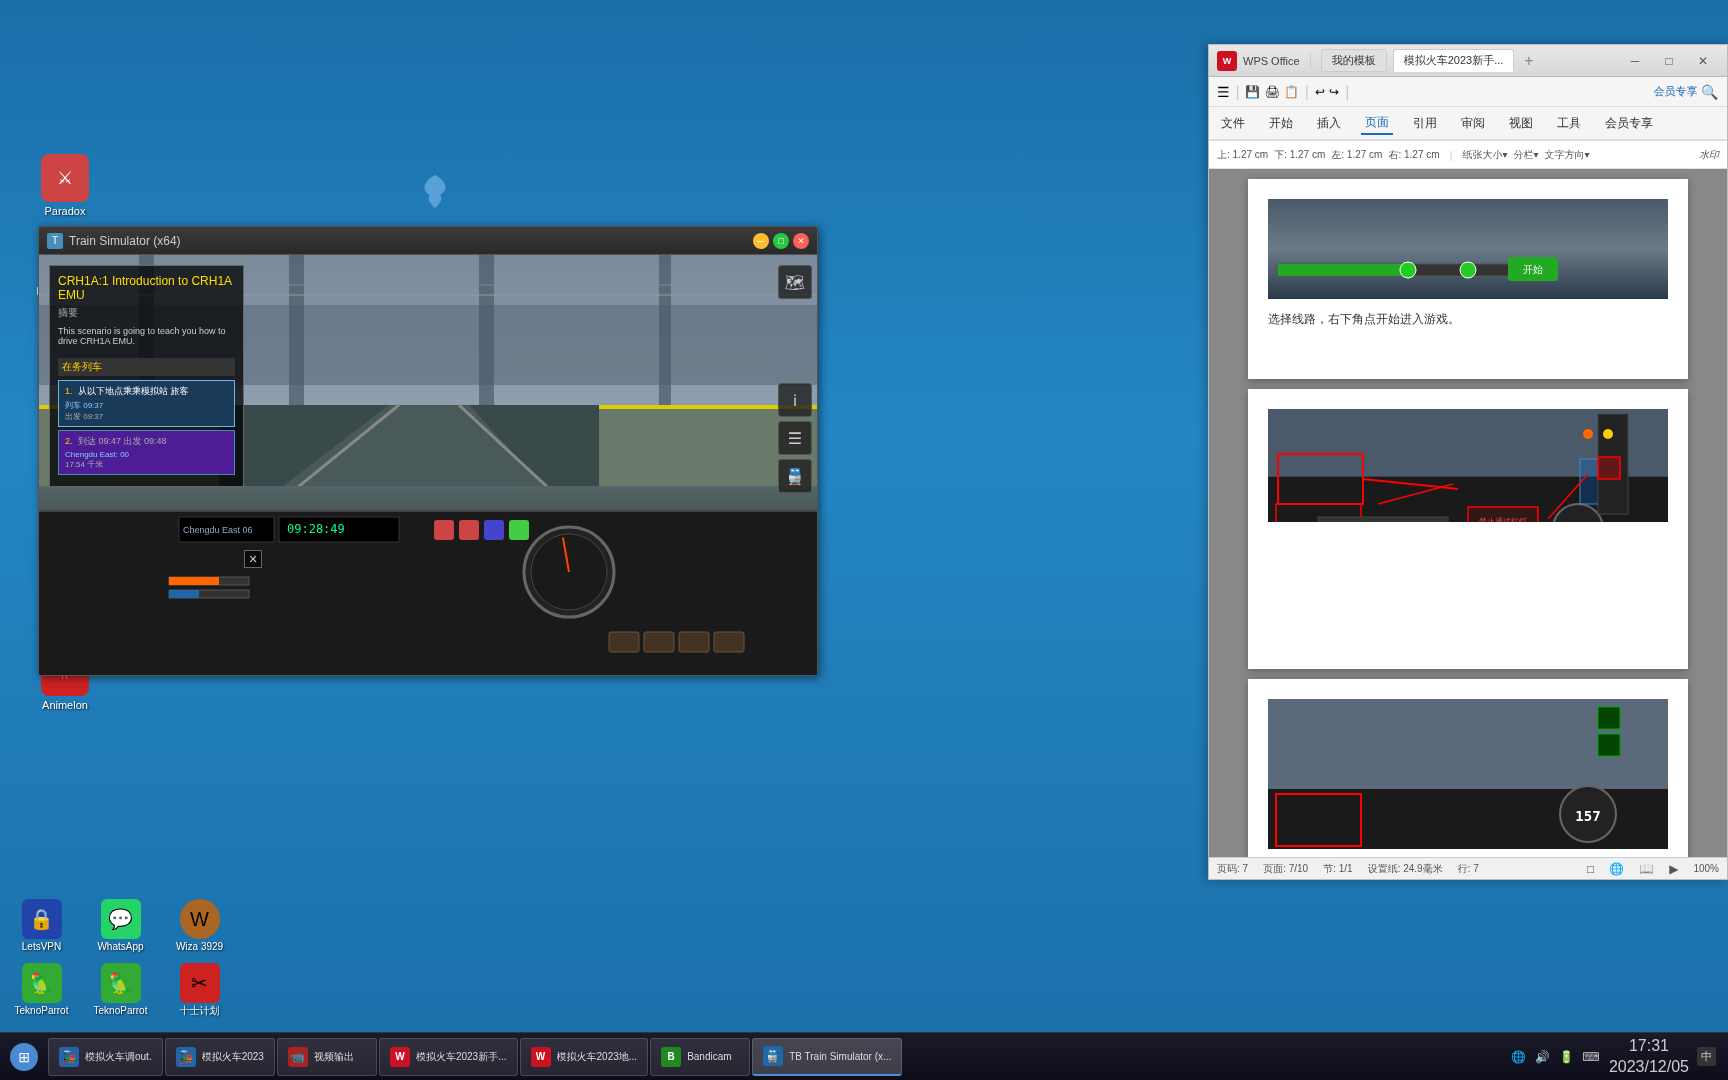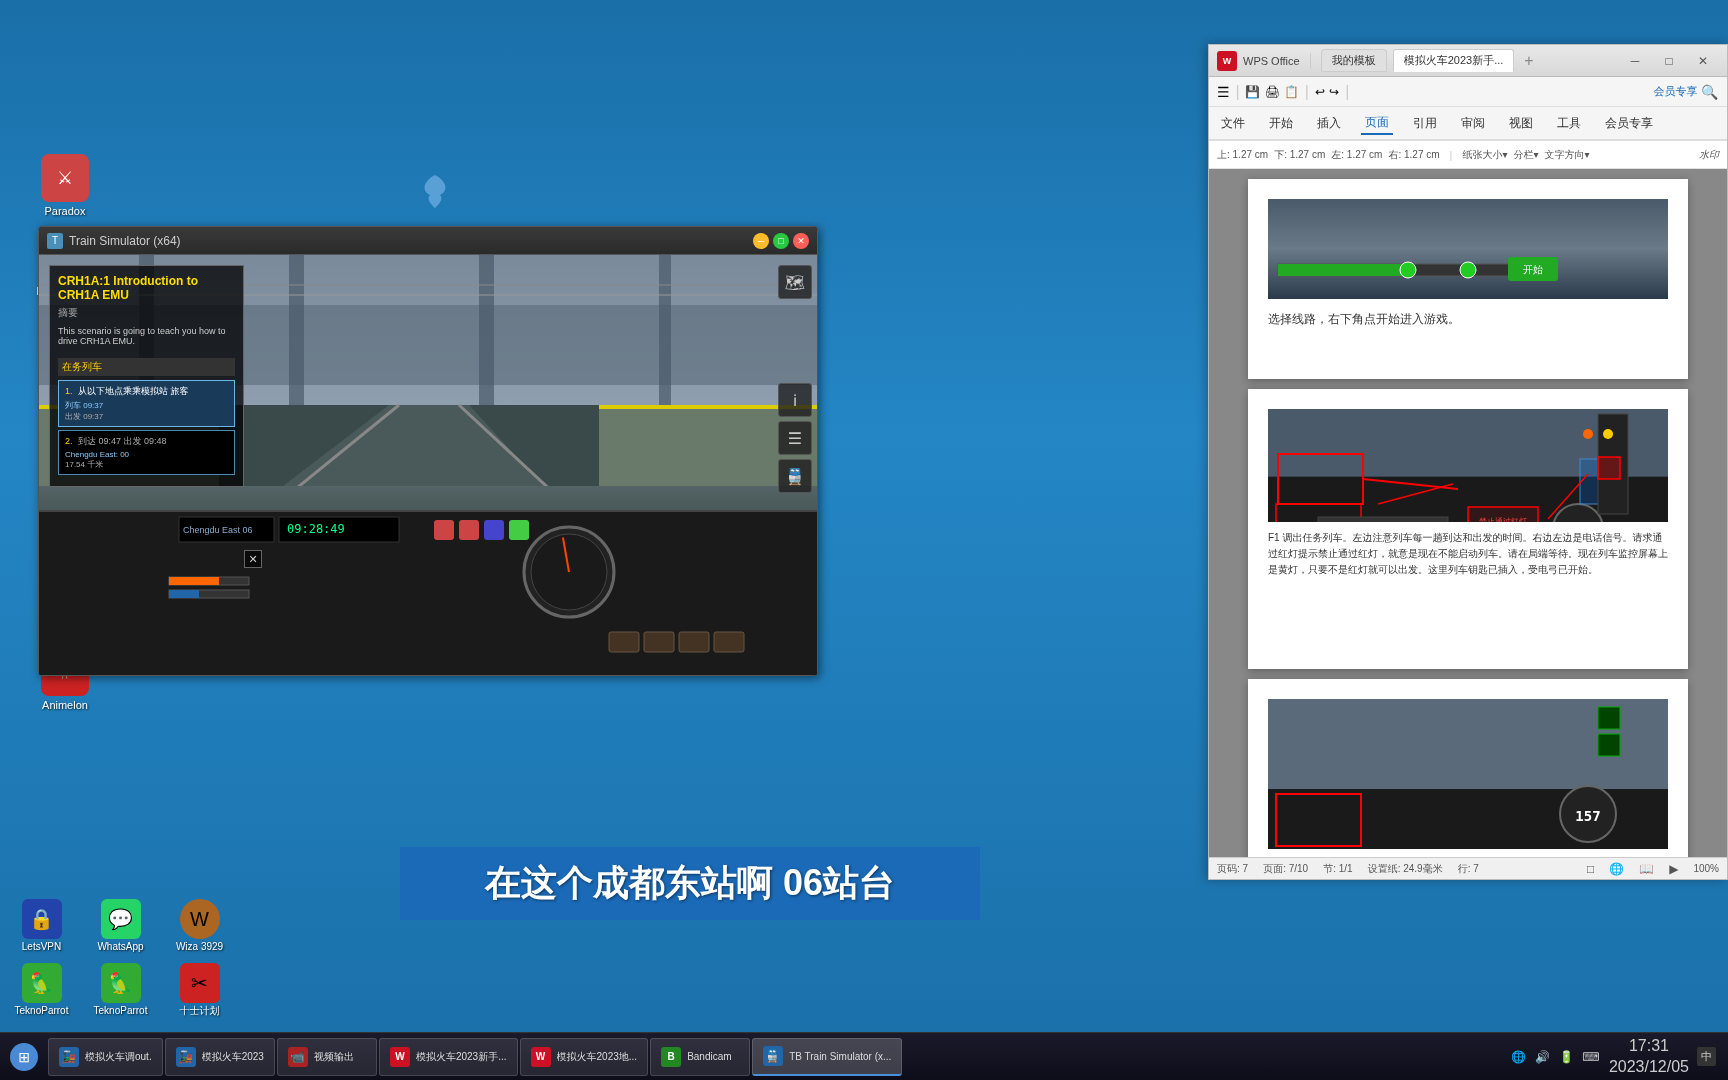--- a/index.html
+++ b/index.html
@@ -169,21 +169,21 @@
       width: 195px;
       background: rgba(0,0,0,0.75);
       border: 1px solid #666;
       padding: 8px;
       color: white;
       font-size: 11px;
     }
 
     .mission-title {
       font-size: 12px;
-      font-weight: bold;
+      font-weight: normal;
       color: #ffdd00;
       margin-bottom: 4px;
     }
 
     .mission-subtitle {
       font-size: 10px;
       color: #aaa;
       margin-bottom: 6px;
     }
 
@@ -195,21 +195,21 @@
 
     .task-header {
       background: #333;
       color: #ffcc00;
       font-size: 10px;
       padding: 2px 4px;
       margin-bottom: 4px;
     }
 
     .task-item {
-      background: #000000;
+      background: #4c1d95;
       border: 1px solid #4a8ab8;
       padding: 4px 6px;
       margin-bottom: 3px;
       font-size: 9px;
     }
 
     .task-item.active {
       background: #1a3a5a;
       border-color: #6ab4e8;
     }
@@ -965,21 +965,20 @@
 
               <circle cx="320" cy="25" r="5" fill="#ff6600"></circle>
               <circle cx="340" cy="25" r="5" fill="#ffcc00"></circle>
 
               <rect x="330" y="48" width="22" height="22" fill="rgba(255,0,0,0.3)" stroke="red" stroke-width="1.5"></rect>
 
               <line x1="280" y1="110" x2="320" y2="65" stroke="red" stroke-width="1.5"></line>
             </svg>
           </div>
         </div>
-        <div class="doc-text-body">F1 调出任务列车。左边注意列车每一趟到达和出发的时间。右边左边是电话信号。请求通过红灯提示禁止通过红灯，就意是现在不能启动列车。请在局端等待。现在列车监控屏幕上是黄灯，只要不是红灯就可以出发。这里列车钥匙已插入，受电弓已开始。</div>
       </div>
 
       <div class="doc-page" style="min-height:200px;">
         <div class="doc-image-2" style="height:150px;">
           <svg width="100%" height="100%">
             <rect width="100%" height="60%" fill="#5a6a7a"></rect>
             <rect y="60%" width="100%" height="40%" fill="#1a1a1a"></rect>
 
             <circle cx="320" cy="115" r="28" fill="#222" stroke="#666" stroke-width="2"></circle>
             <text x="320" y="122" fill="white" font-size="14" text-anchor="middle" font-family="monospace" font-weight="bold">157</text>
@@ -1001,23 +1000,20 @@
       <span>行: 7</span>
       <div style="flex:1;"></div>
       <span style="font-size:12px;cursor:pointer;">□</span>
       <span style="font-size:12px;cursor:pointer;">🌐</span>
       <span style="font-size:12px;cursor:pointer;">📖</span>
       <span style="font-size:12px;cursor:pointer;">▶</span>
       <span>100%</span>
     </div>
   </div>
 
-  <div class="subtitle-overlay">
-    <span>在这个成都东站啊 06站台</span>
-  </div>
 
   <div class="desktop-icons-bottom">
     <div class="di-row">
       <div class="di">
         <div class="di-icon" style="background:#2244aa;">🔒</div>
         <span class="di-label">LetsVPN</span>
       </div>
       <div class="di">
         <div class="di-icon" style="background:#25d366;">💬</div>
         <span class="di-label">WhatsApp</span>

